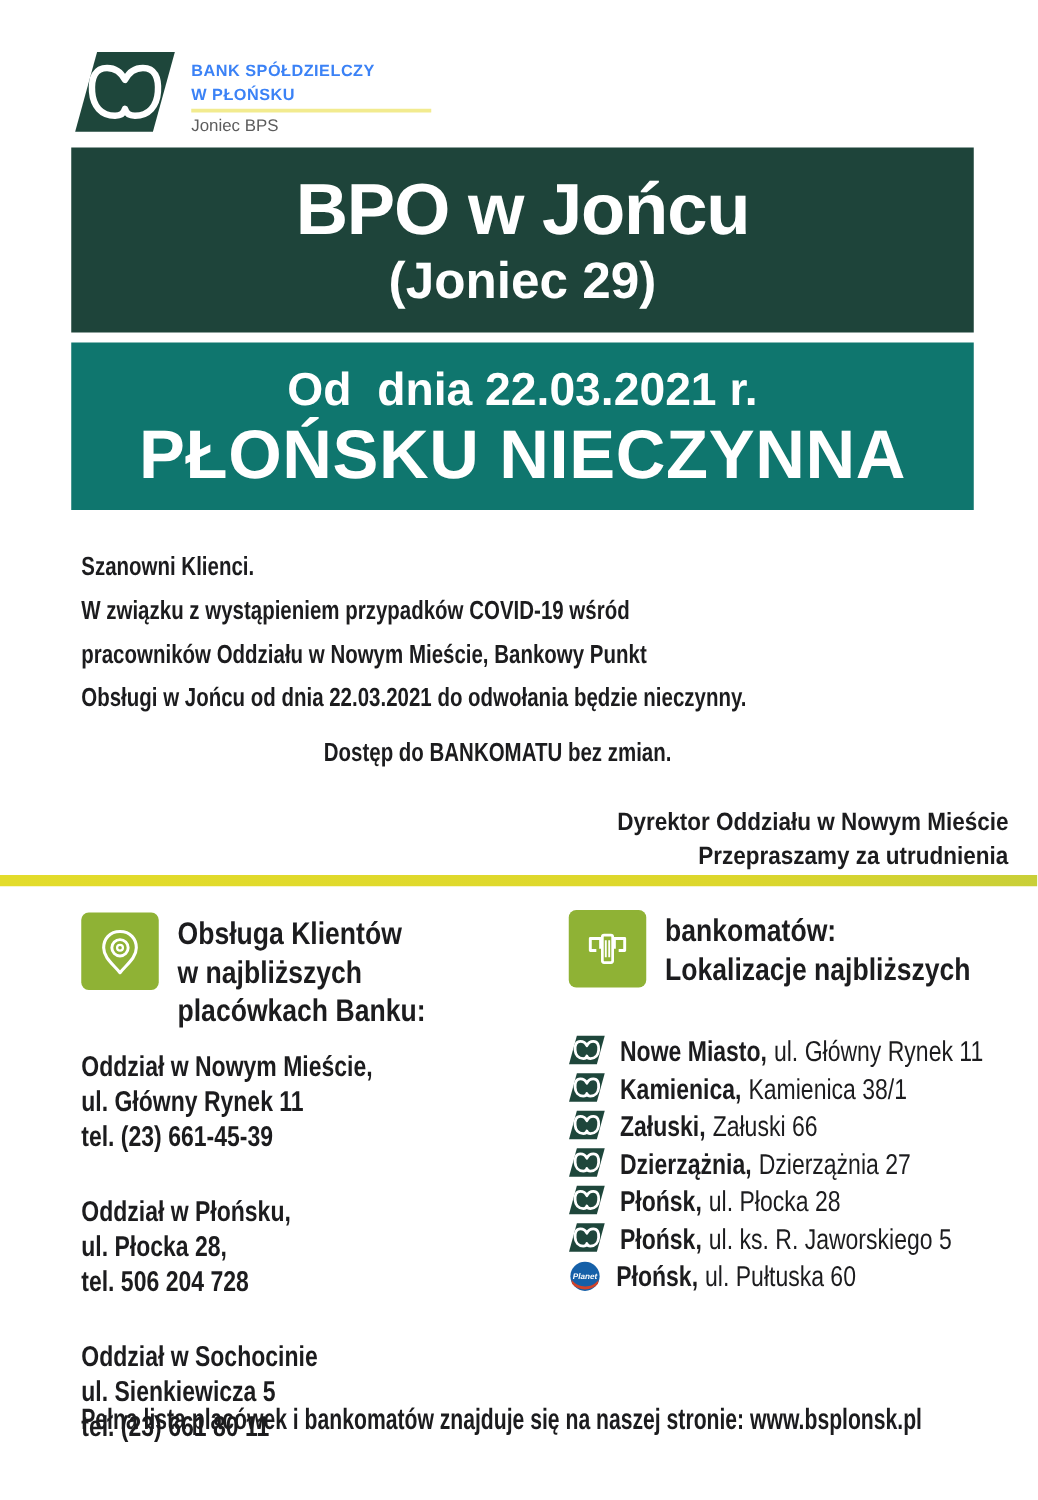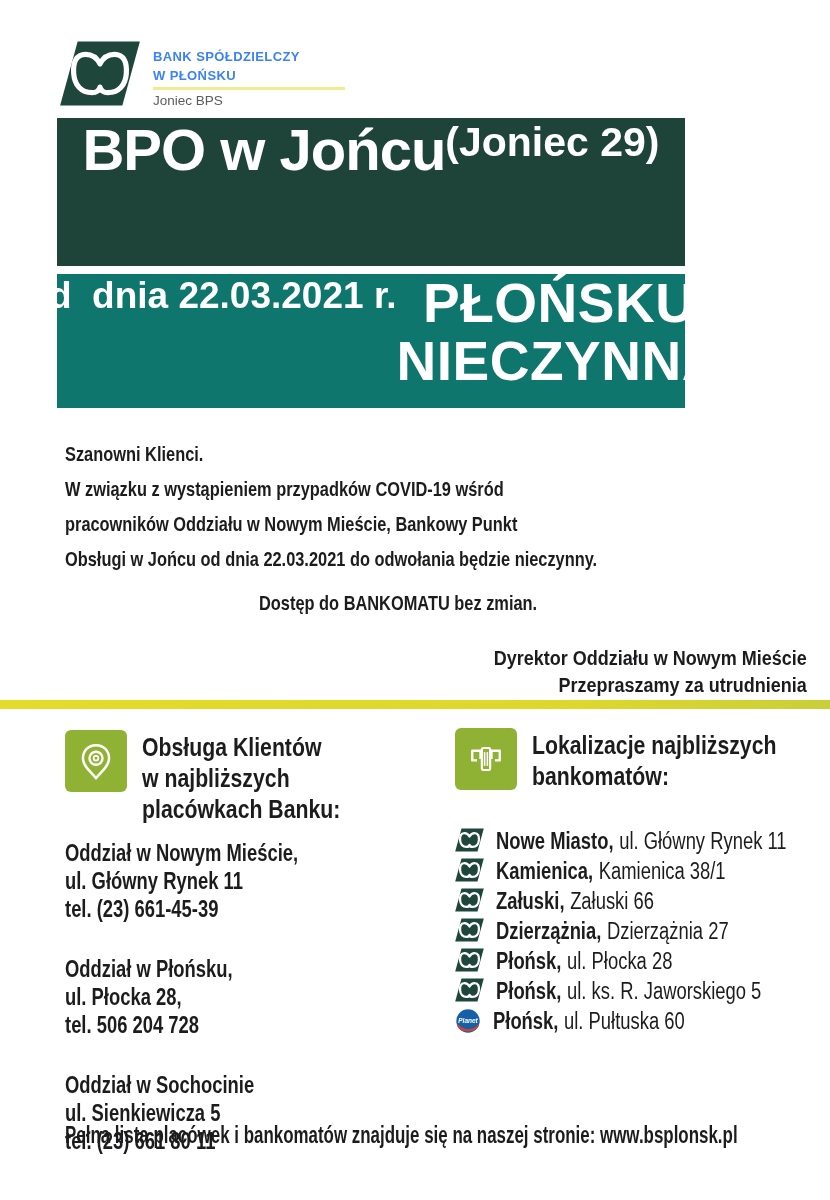--- a/index.html
+++ b/index.html
@@ -18,22 +18,22 @@
 
   
   .brand { position:absolute; left:60px; top:40px; display:flex; gap:13px; }
   .brand-mark svg { display:block; }
   .brand-text { padding-top:7px; }
   .brand-l1, .brand-l2 { font-weight:700; font-size:13px; letter-spacing:.4px; color:#3b82f6; line-height:19px; }
   .brand-rule { width:192px; height:3px; background:#f2eb8f; margin-top:2px; }
   .brand-group { font-size:13.5px; color:#5c5c5c; margin-top:3px; }
 
   
-  .banner { position:absolute; left:57px; width:628px; text-align:center; color:#fff;
-            display:flex; flex-direction:row; justify-content:center; }
+  .banner { position:absolute; left:57px; width:722px; text-align:center; color:#fff;
+            display:flex; flex-direction:column; justify-content:center; }
   .banner-green { top:118px; height:148px; background:#1e443a; }
   .bg-title { font-weight:700; font-size:58px; line-height:64px; letter-spacing:-1px; }
   .bg-sub   { font-weight:700; font-size:41px; line-height:48px; }
   .banner-red { top:274px; height:134px; background:#0f766e; }
   .br-l1 { font-weight:700; font-size:37px; line-height:44px; white-space:pre; }
   .br-l2 { font-weight:700; font-size:55px; line-height:58px; letter-spacing:.5px; }
 
   
   .copy { position:absolute; left:65px; top:436px; width:745px; font-weight:700; font-size:21px; }
   .copy .ln { line-height:35px; }
@@ -150,22 +150,22 @@
       <div class="col-icon">
         <svg width="44" height="44" viewBox="0 0 64 64" aria-hidden="true">
           <path d="M24 32 V20 H12 V34 H19" fill="none" stroke="#ffffff" stroke-width="3.4" stroke-linejoin="round"></path>
           <path d="M40 32 V20 H52 V34 H45" fill="none" stroke="#ffffff" stroke-width="3.4" stroke-linejoin="round"></path>
           <rect x="26" y="16" width="12" height="32" rx="2" fill="none" stroke="#ffffff" stroke-width="3.2"></rect>
           <line x1="30" y1="22" x2="30" y2="42" stroke="#ffffff" stroke-width="2.2"></line>
           <line x1="34" y1="22" x2="34" y2="42" stroke="#ffffff" stroke-width="2.2"></line>
         </svg>
       </div>
       <div class="col-title">
+        <div><span class="sq sq85">bankomatów:</span></div>
         <div><span class="sq sq85">Lokalizacje najbliższych</span></div>
-        <div><span class="sq sq85">bankomatów:</span></div>
       </div>
     </div>
     <div class="atm-list">
 
       <div class="atm-row">
         <svg width="29" height="24" viewBox="0 0 100 84" aria-hidden="true">
             <polygon points="22,2 100,2 78,82 0,82" fill="#1e463b"></polygon>
             <path d="M 32 18 C 20 18 16 28 17 42 C 18 56 26 66 40 66 C 46 66 49 63 50 59 C 51 63 54 66 60 66 C 74 66 82 56 83 42 C 84 28 80 18 68 18 C 60 18 54 22 50 30 C 46 22 40 18 32 18 Z" fill="none" stroke="#ffffff" stroke-width="8" stroke-linejoin="round"></path>
           </svg>
         <span class="sq sq80"><span class="atm-name">Nowe Miasto,</span><span class="atm-addr">ul. Główny Rynek 11</span></span>

